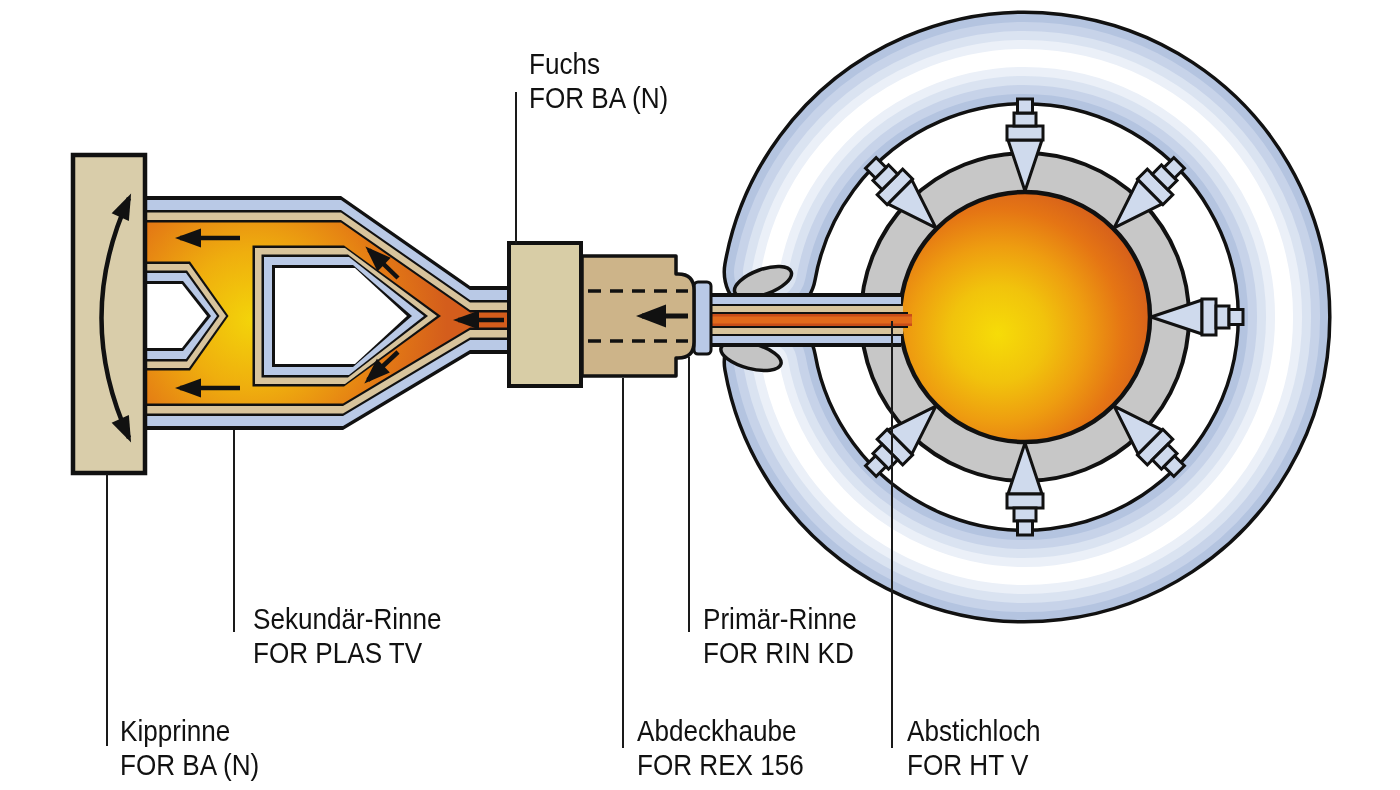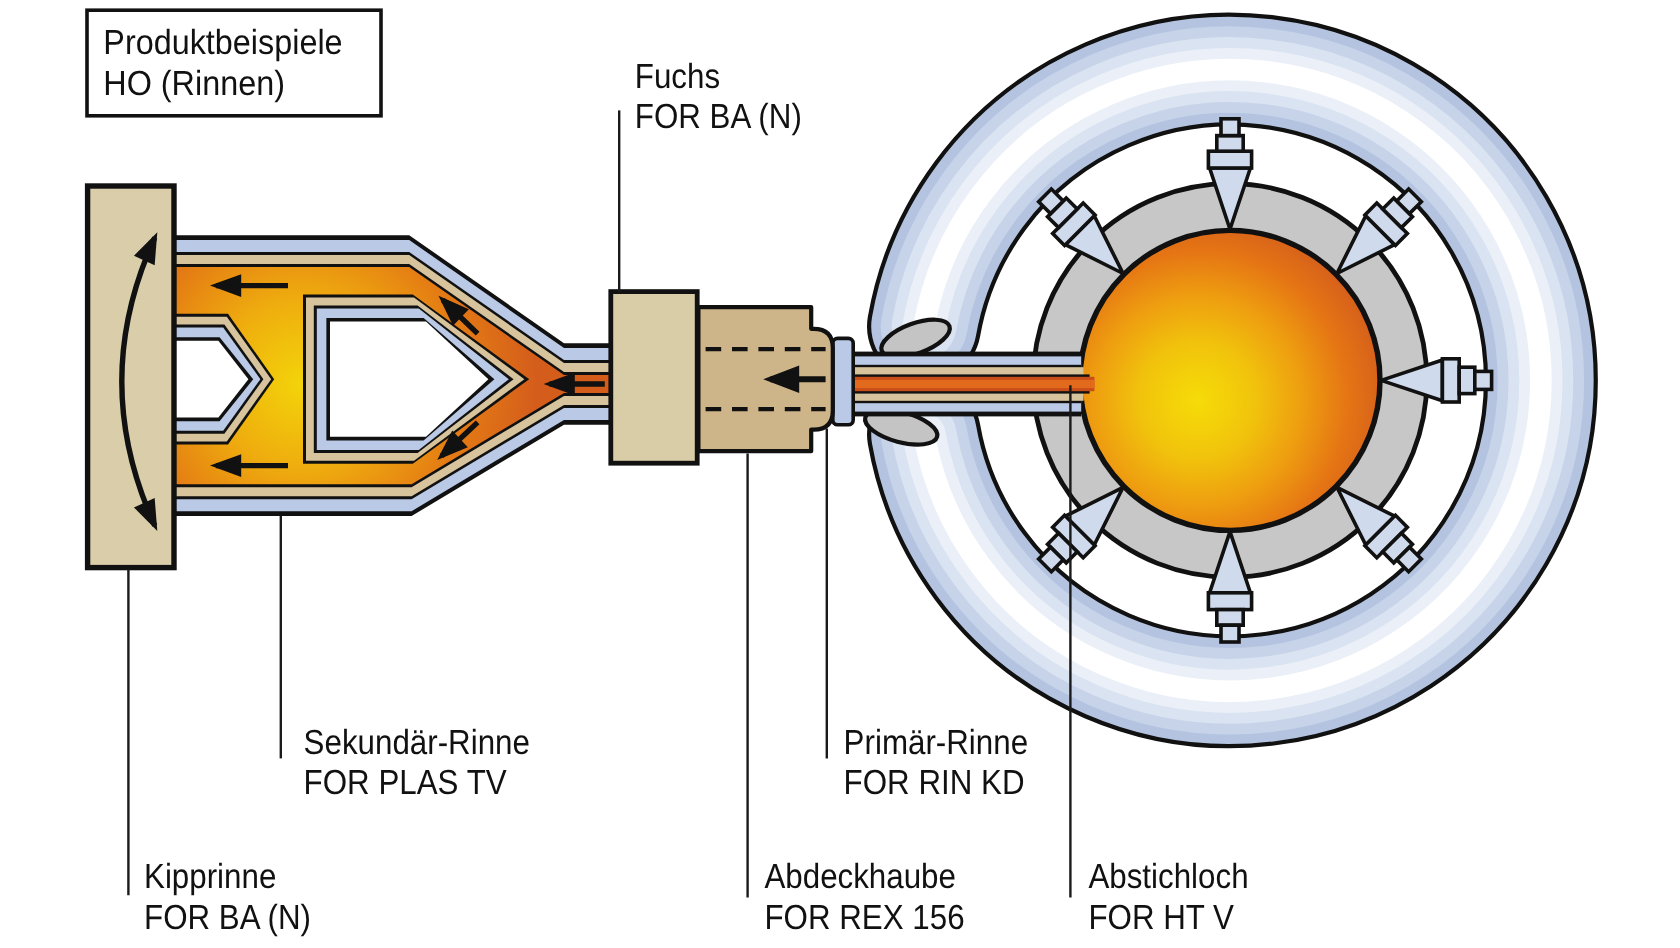--- a/index.html
+++ b/index.html
@@ -137,26 +137,20 @@
   <g stroke="#1a1a1a" stroke-width="2">
     <line x1="516" y1="92" x2="516" y2="244"></line>
     <line x1="107" y1="474" x2="107" y2="746"></line>
     <line x1="234" y1="430" x2="234" y2="632"></line>
     <line x1="623" y1="378" x2="623" y2="748"></line>
     <line x1="689" y1="357" x2="689" y2="632"></line>
     <line x1="892" y1="321" x2="892" y2="748"></line>
   </g>
 </svg>
 
-<div class="titlebox">
-  <div class="inner">
-    <div>Produktbeispiele</div>
-    <div>HO (Rinnen)</div>
-  </div>
-</div>
 
 <div class="lbl" style="left:529px;top:47px">
   <div>Fuchs</div>
   <div>FOR BA (N)</div>
 </div>
 
 <div class="lbl" style="left:253px;top:602px">
   <div>Sekundär-Rinne</div>
   <div>FOR PLAS TV</div>
 </div>

